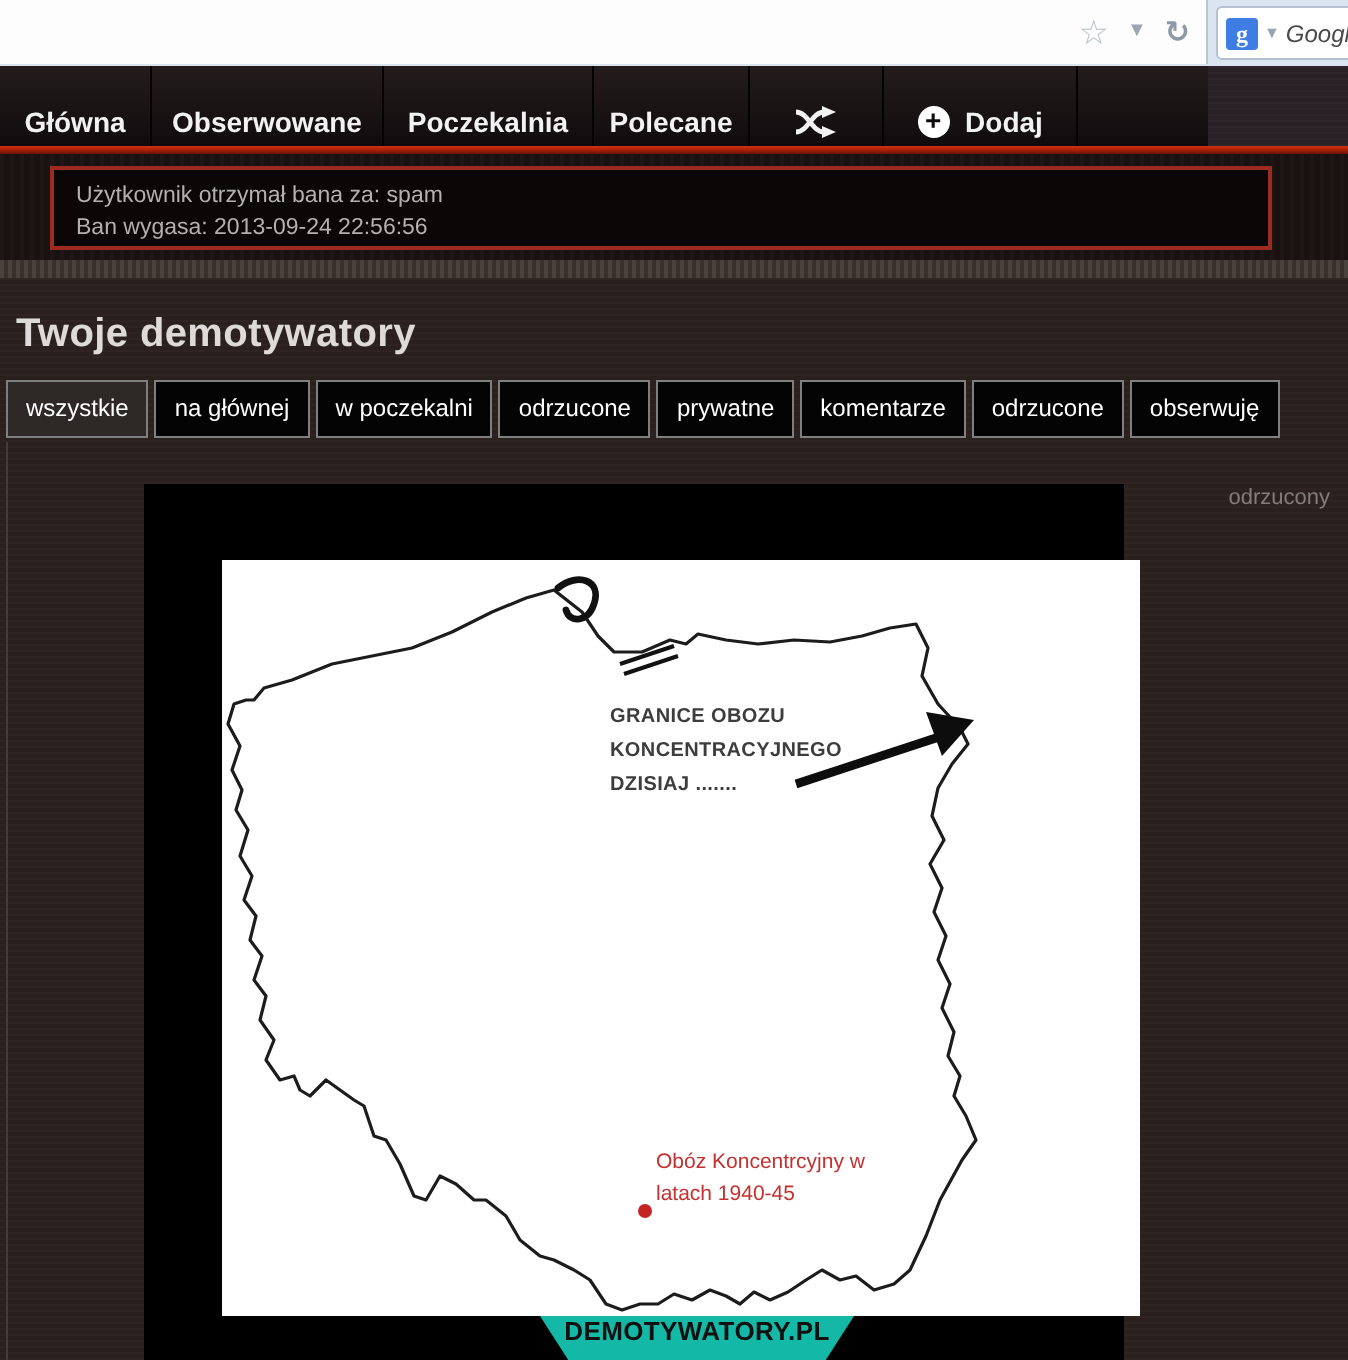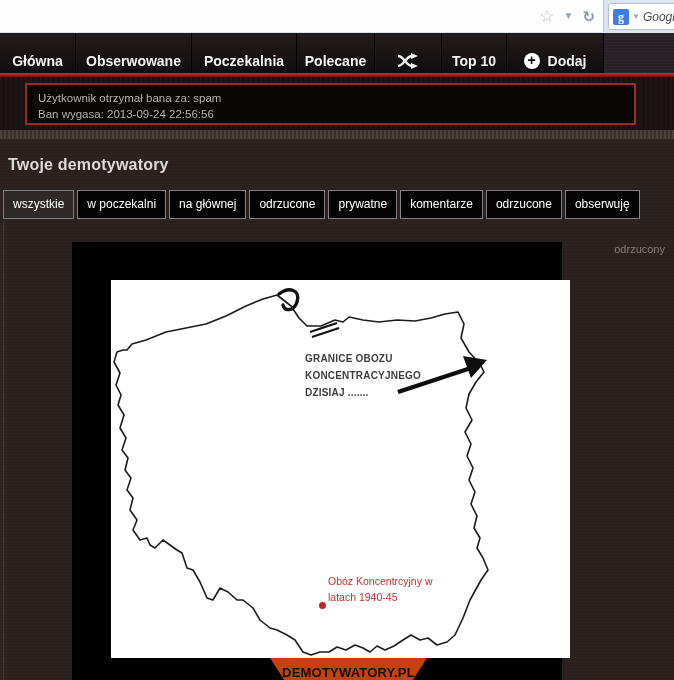--- a/index.html
+++ b/index.html
@@ -25,34 +25,34 @@
            background-image:repeating-linear-gradient(0deg,rgba(255,255,255,.02) 0 1px,rgba(0,0,0,.04) 1px 3px);}
   .plus-badge{width:16px;height:16px;border-radius:50%;background:#fff;color:#0c0909;font-weight:bold;font-size:14px;line-height:15px;text-align:center;margin-right:8px;}
   .redline{position:absolute;left:0;top:73px;width:674px;height:4px;background:linear-gradient(#d43110,#9c1d08 60%,#6e1204);}
   
   .headerstrip{position:absolute;left:0;top:77px;width:674px;height:53px;background:#1b1312;
                background-image:repeating-linear-gradient(90deg,rgba(255,255,255,.015) 0 2px,rgba(0,0,0,.04) 2px 5px);padding-left:24px;}
   .banbox{position:absolute;left:25px;top:6px;width:596px;height:33px;background:#0c0707;border:2px solid #9e2b20;padding:5px 0 0 11px;color:#b5b0af;font-size:11.5px;line-height:16px;}
   .texband{position:absolute;left:0;top:130px;width:674px;height:9px;background:#3f3630;
            background-image:repeating-linear-gradient(90deg,rgba(255,255,255,.06) 0 2px,rgba(0,0,0,.10) 2px 4px);}
   
-  .sectitle{position:absolute;left:8px;top:156px;color:#dedad8;font-size:16px;font-weight:bold;letter-spacing:.2px;}
+  .sectitle{position:absolute;left:8px;top:156px;color:#dedad8;font-size:20px;font-weight:bold;letter-spacing:.2px;}
   .tabsrow{position:absolute;left:3px;top:190px;display:flex;gap:3px;}
   .tab{height:29px;line-height:27px;box-sizing:border-box;border:1px solid #7f7f7f;background:#040404;color:#fff;font-size:12px;padding:0 9px;white-space:nowrap;cursor:pointer;}
   .tab.active{background:#2e2927;}
   .content-edge{position:absolute;left:3px;top:221px;width:1px;height:459px;background:#453b36;}
   .status{position:absolute;right:9px;top:243px;color:#837d78;font-size:11px;}
   
   .frame{position:absolute;left:72px;top:242px;width:490px;height:438px;background:#000;}
   .demo-image{position:absolute;left:39px;top:38px;width:459px;height:378px;background:#fff;}
   .mapsvg{position:absolute;left:0;top:0;}
   .map-caption{position:absolute;left:194px;top:70px;color:#3d3d3d;font-size:10px;font-weight:600;line-height:17px;letter-spacing:.2px;}
   .camp-caption{position:absolute;left:217px;top:293px;color:#c53030;font-size:10.5px;line-height:16px;}
   .camp-dot{position:absolute;left:208px;top:322px;width:7px;height:7px;border-radius:50%;background:#c42424;}
-  .watermark{position:absolute;left:198px;top:416px;width:157px;height:22px;background:#c2410c;clip-path:polygon(0 0,100% 0,91% 100%,9% 100%);display:flex;align-items:flex-end;justify-content:center;color:#101010;font-size:13px;font-weight:800;letter-spacing:.2px;}
+  .watermark{position:absolute;left:198px;top:416px;width:157px;height:22px;background:#14b8a6;clip-path:polygon(0 0,100% 0,91% 100%,9% 100%);display:flex;align-items:flex-start;justify-content:center;color:#101010;font-size:13px;font-weight:800;letter-spacing:.2px;}
 </style>
 </head>
 <body>
 
 <div class="screen">
 
   <div class="chrome">
     <div class="addressbar">
       <div class="addr-icons">
         <span class="star">☆</span>
@@ -82,23 +82,20 @@
         <span>Polecane</span>
       </div>
       <div class="navitem" style="width:67px">
         <svg width="22" height="16" viewBox="0 0 22 16">
           <path d="M1,13 C7,13 9,3 15,3" stroke="#f2f2f2" stroke-width="2.4" fill="none"></path>
           <path d="M1,3 C7,3 9,13 15,13" stroke="#f2f2f2" stroke-width="2.4" fill="none"></path>
           <polygon points="14,0 21,3 14,6" fill="#f2f2f2"></polygon>
           <polygon points="14,10 21,13 14,16" fill="#f2f2f2"></polygon>
         </svg>
       </div>
-      <div class="navitem" style="width:65px">
-        <span>Top 10</span>
-      </div>
       <div class="navitem" style="width:97px">
         <span class="plus-badge">+</span>
         <span>Dodaj</span>
       </div>
     </div>
     <div class="navfill">
       
     </div>
   </div>
   <div class="redline"></div>
@@ -107,22 +104,22 @@
     <div class="banbox">
       <div>Użytkownik otrzymał bana za: spam</div>
       <div>Ban wygasa: 2013-09-24 22:56:56</div>
     </div>
   </div>
   <div class="texband"></div>
 
   <div class="sectitle">Twoje demotywatory</div>
   <div class="tabsrow">
     <div class="tab active"><span>wszystkie</span></div>
+    <div class="tab"><span>na głównej</span></div>
     <div class="tab"><span>w poczekalni</span></div>
-    <div class="tab"><span>na głównej</span></div>
     <div class="tab"><span>odrzucone</span></div>
     <div class="tab"><span>prywatne</span></div>
     <div class="tab"><span>komentarze</span></div>
     <div class="tab"><span>odrzucone</span></div>
     <div class="tab"><span>obserwuję</span></div>
   </div>
   <div class="content-edge"></div>
 
   <div class="status">odrzucony</div>
 

